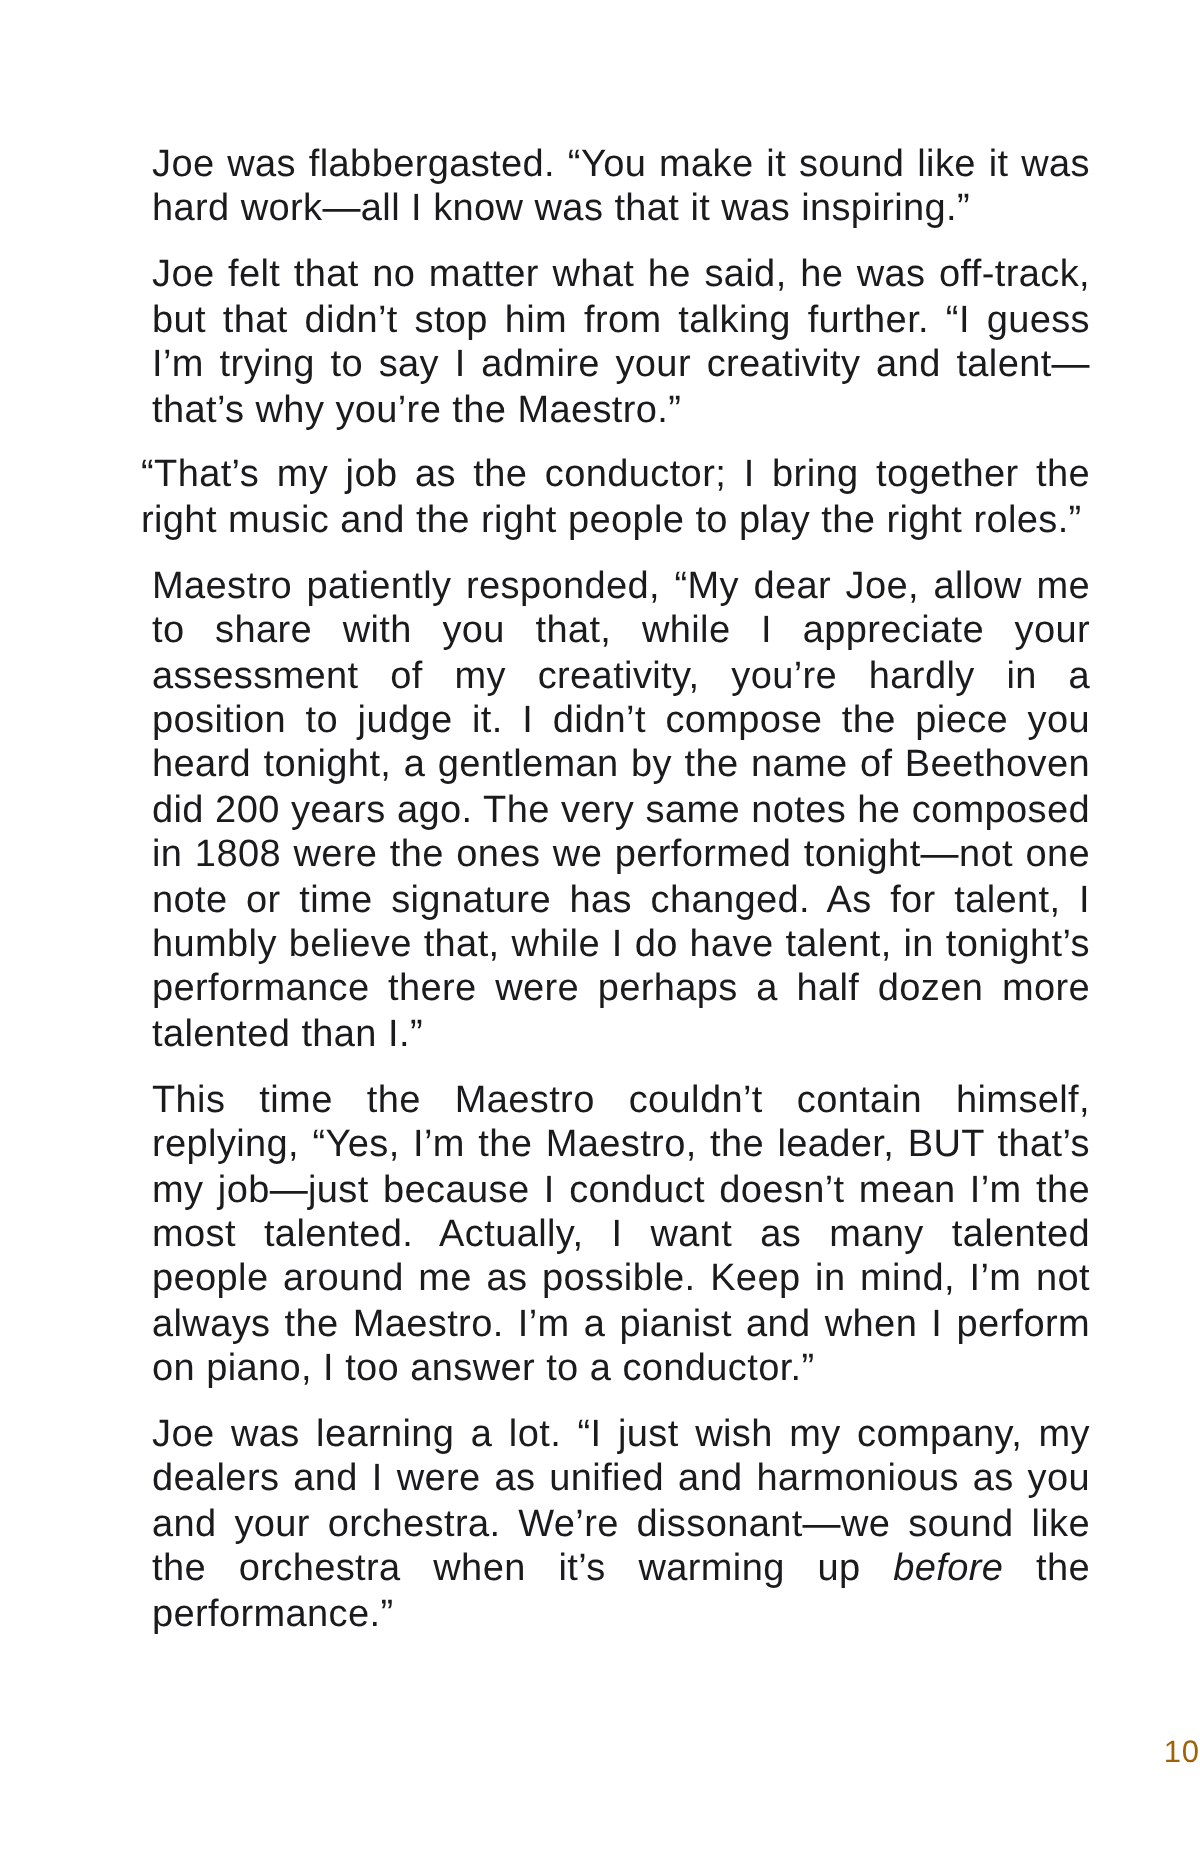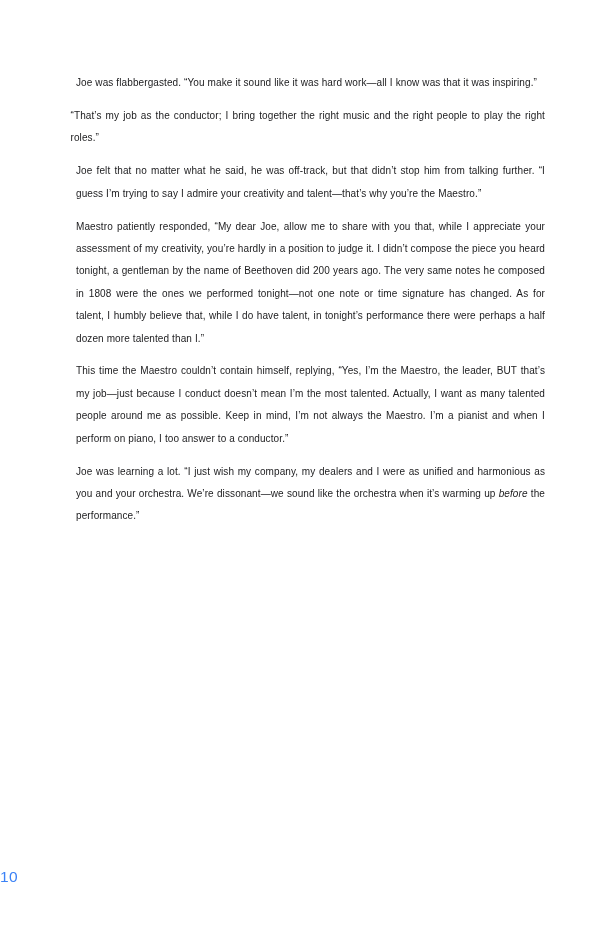--- a/index.html
+++ b/index.html
@@ -24,21 +24,21 @@
 
   .text-block {
     position: absolute;
     left: 76px;
     top: 72px;
     width: 469px;
   }
 
   .para {
     margin: 0 0 0 0;
-    font-size: 10px;
+    font-size: 19px;
     line-height: 22.4px;
     color: #1b1b1d;
     text-align: justify;
     text-justify: inter-word;
     letter-spacing: 0.01em;
     word-spacing: 0.005em;
     hyphens: none;
   }
 
   
@@ -55,39 +55,39 @@
 
   .para em {
     font-style: italic;
   }
 
   .page-number {
     position: absolute;
     left: 0;
     right: 0;
     top: 866px;
-    text-align: left;
+    text-align: right;
     font-size: 15.5px;
     line-height: 22px;
-    color: #3b82f6;
+    color: #a16207;
     letter-spacing: 0.03em;
   }
 </style>
 </head>
 <body>
 
 <div class="page">
 
   <div class="text-block">
 
     <p class="para">Joe was flabbergasted. “You make it sound like it was hard work—all I know was that it was inspiring.”</p>
 
+    <p class="para">Joe felt that no matter what he said, he was off-track, but that didn’t stop him from talking further. “I guess I’m trying to say I admire your creativity and talent—that’s why you’re the Maestro.”</p>
+
     <p class="para hang-quote">“That’s my job as the conductor; I bring together the right music and the right people to play the right roles.”</p>
-
-    <p class="para">Joe felt that no matter what he said, he was off-track, but that didn’t stop him from talking further. “I guess I’m trying to say I admire your creativity and talent—that’s why you’re the Maestro.”</p>
 
     <p class="para">Maestro patiently responded, “My dear Joe, allow me to share with you that, while I appreciate your assessment of my creativity, you’re hardly in a position to judge it. I didn’t compose the piece you heard tonight, a gentleman by the name of Beethoven did 200 years ago. The very same notes he composed in 1808 were the ones we performed tonight—not one note or time signature has changed.  As for talent, I humbly believe that, while I do have talent, in tonight’s performance there were perhaps a half dozen more talented than I.”</p>
 
 
     <p class="para">This time the Maestro couldn’t contain himself, replying, “Yes, I’m the Maestro, the leader, BUT that’s my job—just because I conduct doesn’t mean I’m the most talented. Actually, I want as many talented people around me as possible. Keep in mind, I’m not always the Maestro. I’m a pianist and when I perform on piano, I too answer to a conductor.”</p>
 
     <p class="para">Joe was learning a lot. “I just wish my company, my dealers and I were as unified and harmonious as you and your orchestra. We’re dissonant—we sound like the orchestra when it’s warming up <em>before</em> the performance.”</p>
 
   </div>
 

